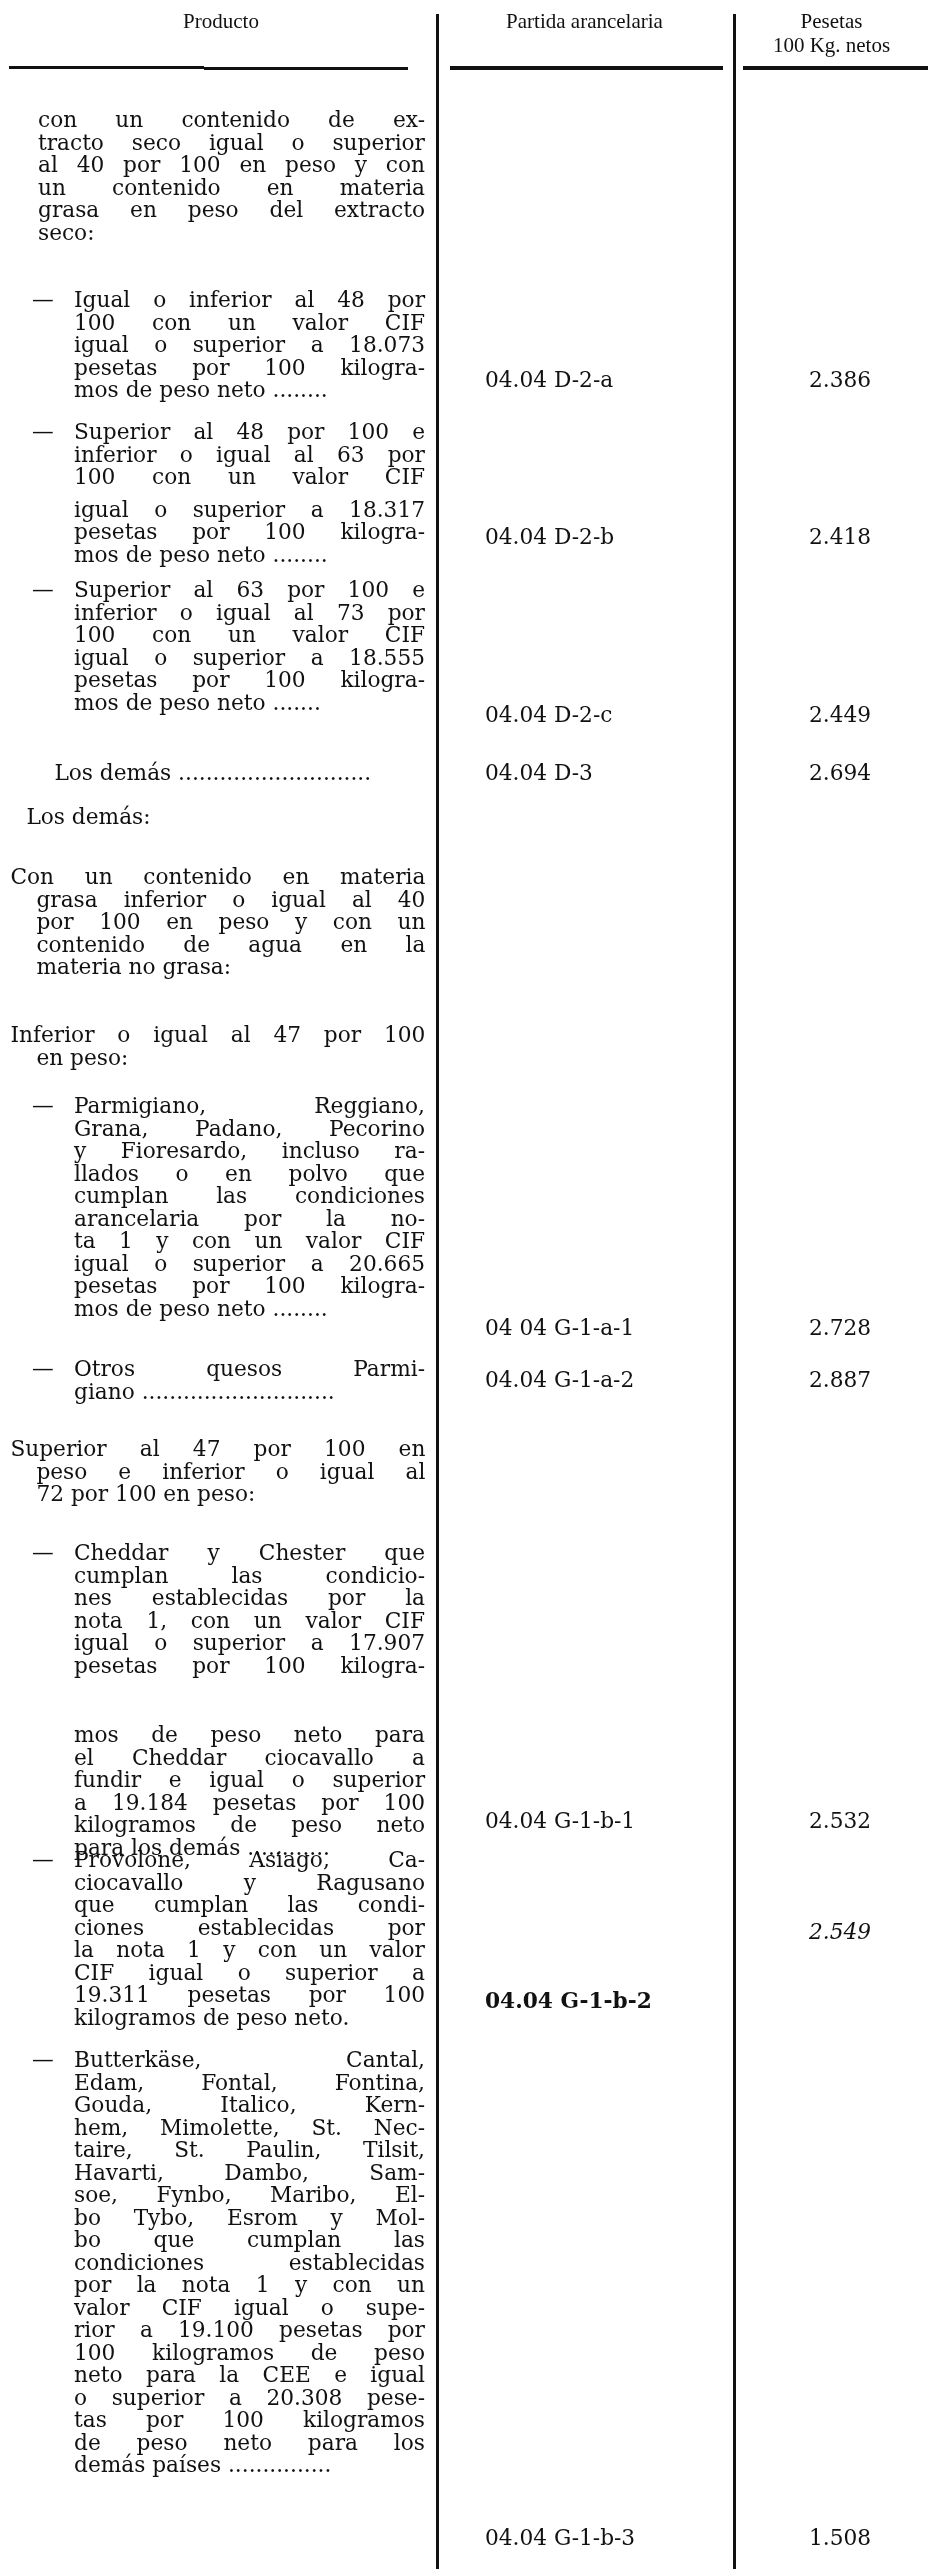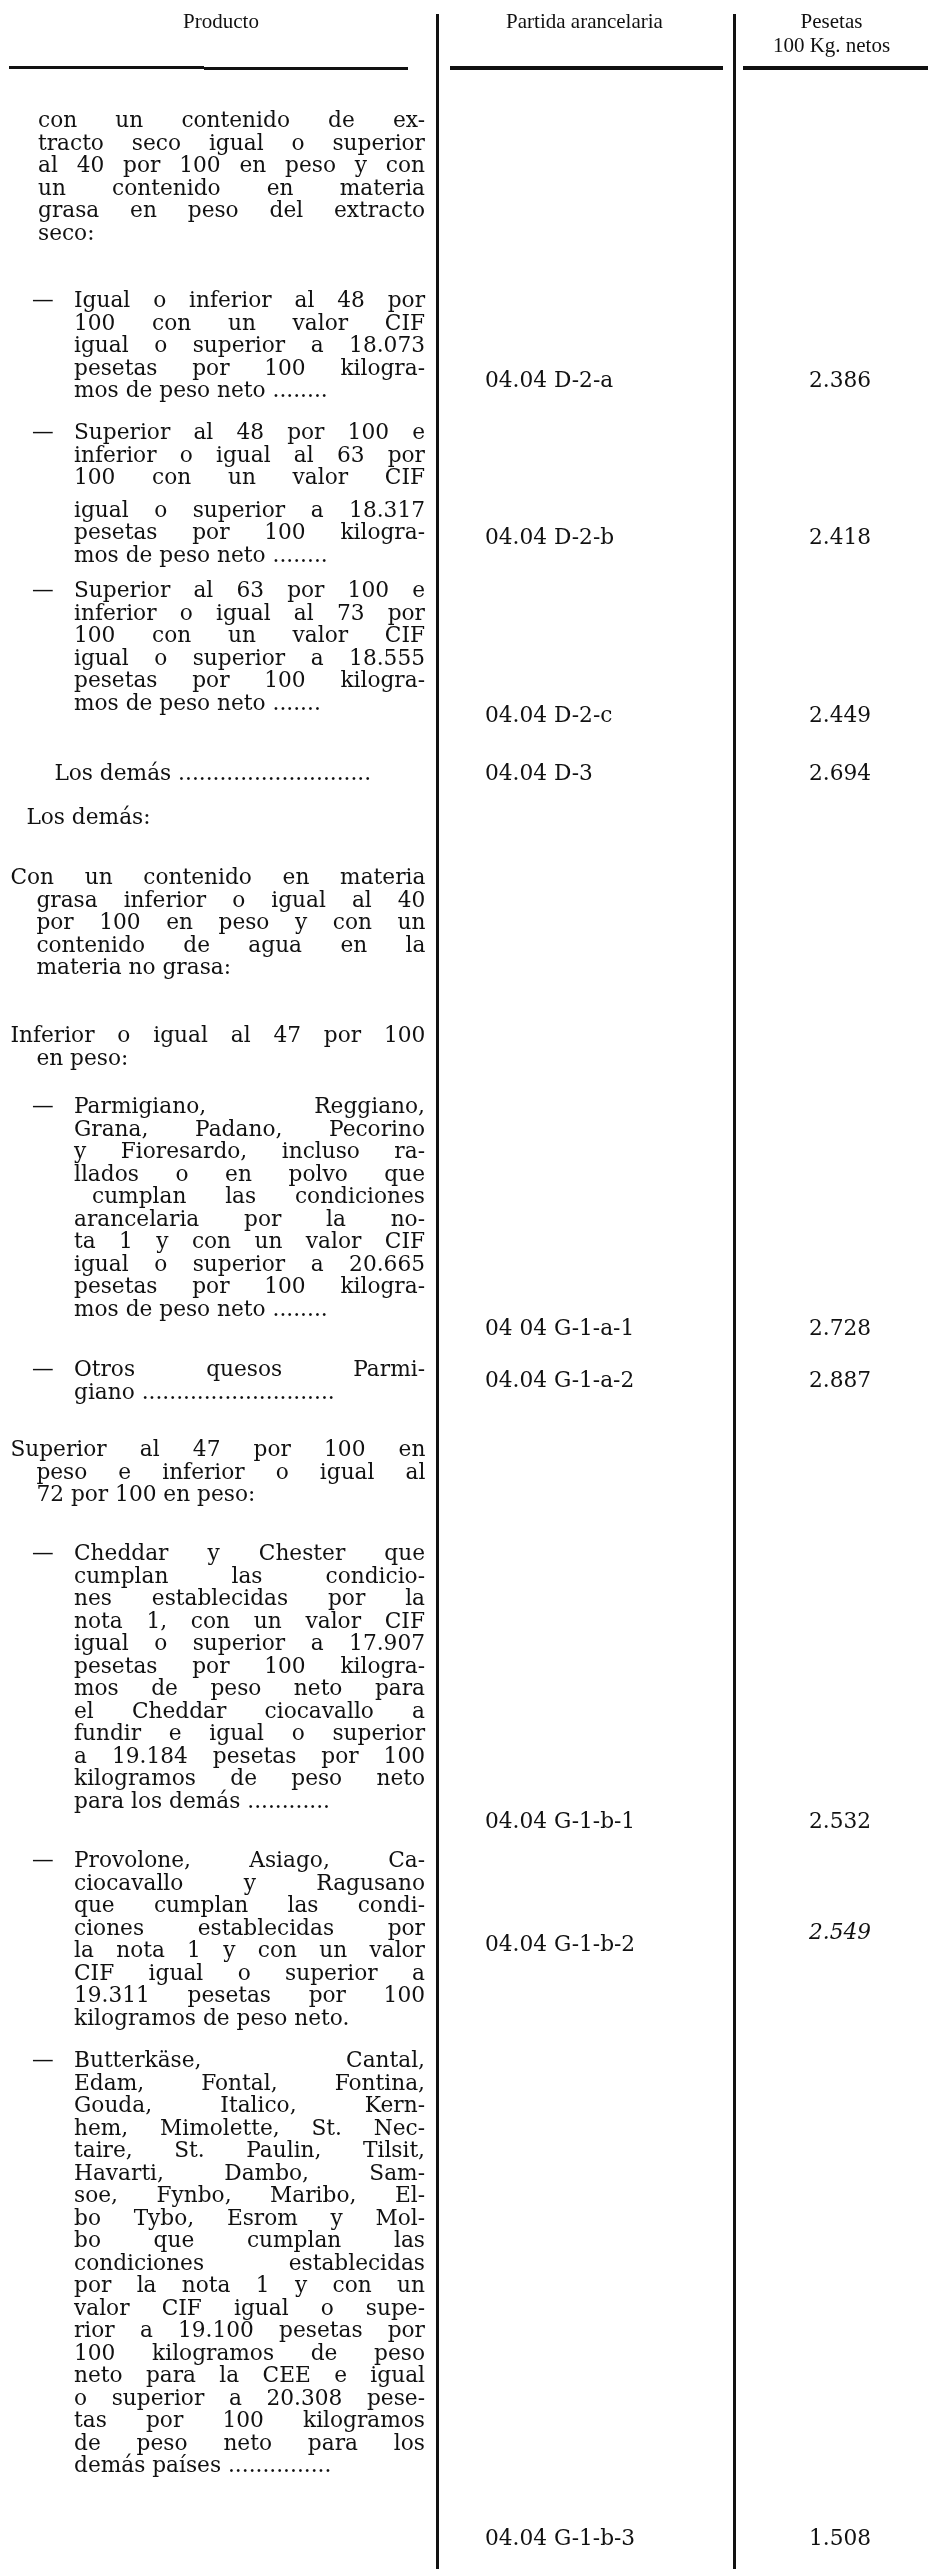--- a/index.html
+++ b/index.html
@@ -89,21 +89,21 @@
     <div class="blk" style="top: 1024px; left: 10.4px; width: 415px;">
       <span class="line" style="white-space: normal;">Inferior o igual al 47 por 100</span>
       <span class="line last" style="white-space: normal; padding-left: 26px;">en peso:</span>
     </div>
     <div class="blk" style="top: 1095px; left: 74px; width: 351px;">
       <span class="dash" style="left: -42px; top: 0px;">—</span>
       <span class="line" style="white-space: normal;">Parmigiano, Reggiano,</span>
       <span class="line" style="white-space: normal;">Grana, Padano, Pecorino</span>
       <span class="line" style="white-space: normal;">y Fioresardo, incluso ra-</span>
       <span class="line" style="white-space: normal;">llados o en polvo que</span>
-      <span class="line" style="white-space: normal; margin-left: 18px;">cumplan las condiciones</span>
+      <span class="line" style="white-space: normal;">cumplan las condiciones</span>
       <span class="line" style="white-space: normal;">arancelaria por la no-</span>
       <span class="line" style="white-space: normal;">ta 1 y con un valor CIF</span>
       <span class="line" style="white-space: normal;">igual o superior a 20.665</span>
       <span class="line" style="white-space: normal;">pesetas por 100 kilogra-</span>
       <span class="line last" style="white-space: normal;">mos de peso neto ........</span>
     </div>
     <div class="blk" style="top: 1358px; left: 74px; width: 351px;">
       <span class="dash" style="left: -42px; top: 0px;">—</span>
       <span class="line" style="white-space: normal;">Otros quesos Parmi-</span>
       <span class="line last" style="white-space: normal;">giano ............................</span>
@@ -114,21 +114,21 @@
       <span class="line last" style="white-space: normal; padding-left: 26px;">72 por 100 en peso:</span>
     </div>
     <div class="blk" style="top: 1542px; left: 74px; width: 351px;">
       <span class="dash" style="left: -42px; top: 0px;">—</span>
       <span class="line" style="white-space: normal;">Cheddar y Chester que</span>
       <span class="line" style="white-space: normal;">cumplan las condicio-</span>
       <span class="line" style="white-space: normal;">nes establecidas por la</span>
       <span class="line" style="white-space: normal;">nota 1, con un valor CIF</span>
       <span class="line" style="white-space: normal;">igual o superior a 17.907</span>
       <span class="line" style="white-space: normal;">pesetas por 100 kilogra-</span>
-      <span class="line" style="white-space: normal;">mos de peso neto para</span>
+      <span class="line" style="white-space: normal; margin-top: 47px;">mos de peso neto para</span>
       <span class="line" style="white-space: normal;">el Cheddar ciocavallo a</span>
       <span class="line" style="white-space: normal;">fundir e igual o superior</span>
       <span class="line" style="white-space: normal;">a 19.184 pesetas por 100</span>
       <span class="line" style="white-space: normal;">kilogramos de peso neto</span>
       <span class="line last" style="white-space: normal;">para los demás ............</span>
     </div>
     <div class="blk" style="top: 1849px; left: 74px; width: 351px;">
       <span class="dash" style="left: -42px; top: 0px;">—</span>
       <span class="line" style="white-space: normal;">Provolone, Asiago, Ca-</span>
       <span class="line" style="white-space: normal;">ciocavallo y Ragusano</span>
@@ -171,18 +171,18 @@
     <div class="code" style="top: 704px;">04.04 D-2-c</div>
     <div class="val" style="top: 704px;">2.449</div>
     <div class="code" style="top: 762px;">04.04 D-3</div>
     <div class="val" style="top: 762px;">2.694</div>
     <div class="code" style="top: 1317px;">04 04 G-1-a-1</div>
     <div class="val" style="top: 1317px;">2.728</div>
     <div class="code" style="top: 1369px;">04.04 G-1-a-2</div>
     <div class="val" style="top: 1369px;">2.887</div>
     <div class="code" style="top: 1810px;">04.04 G-1-b-1</div>
     <div class="val" style="top: 1810px;">2.532</div>
-    <div class="code" style="top: 1933px;">04.04 G-1-b-2</div>
+    <div class="code" style="top: 1990px; font-weight: bold;">04.04 G-1-b-2</div>
     <div class="val" style="top: 1921px; font-style: italic;">2.549</div>
     <div class="code" style="top: 2527px;">04.04 G-1-b-3</div>
     <div class="val" style="top: 2527px;">1.508</div>
   </div>
 
 
 </body></html>

